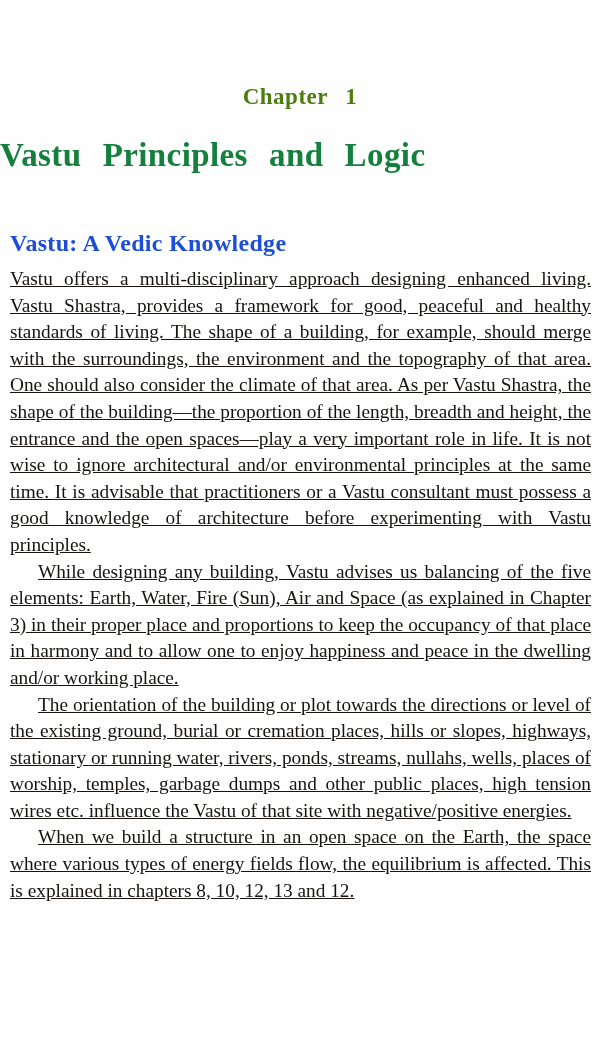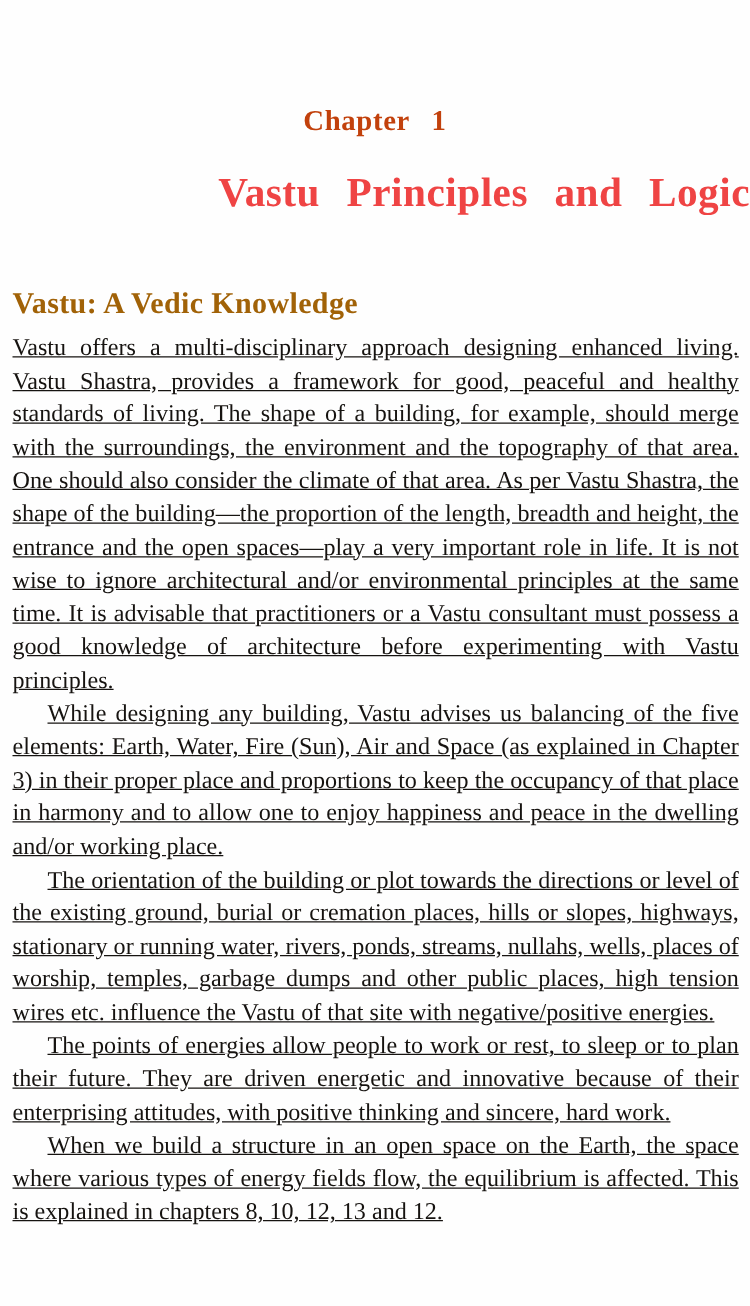--- a/index.html
+++ b/index.html
@@ -16,38 +16,38 @@
     font-family: "Liberation Serif", "DejaVu Serif", serif;
     overflow: hidden;
   }
   .chapter-label {
     margin-top: 84px;
     text-align: center;
     font-size: 23px;
     font-weight: bold;
     word-spacing: 0.5em;
     letter-spacing: 0.5px;
-    color: #c2410c;
+    color: #4d7c0f;
   }
   .page-title {
     margin-top: 27px;
-    text-align: right;
+    text-align: left;
     font-size: 33px;
     font-weight: bold;
     word-spacing: 0.38em;
     letter-spacing: 0.4px;
-    color: #ef4444;
+    color: #15803d;
   }
   .section-heading {
     margin: 56px 0 9px 0;
     padding-left: 10px;
     font-size: 24px;
     font-weight: bold;
     letter-spacing: 0.3px;
-    color: #a16207;
+    color: #1d4ed8;
   }
   .body-text {
     padding: 0 9px 0 10px;
     font-size: 19.3px;
     line-height: 26.6px;
     text-align: justify;
   }
   .body-text p {
     margin: 0;
     text-indent: 28px;
@@ -65,17 +65,16 @@
   <div class="chapter-label">Chapter 1</div>
 
   <h1 class="page-title" style="margin-bottom:0;">Vastu Principles and Logic</h1>
 
   <h2 class="section-heading">Vastu: A Vedic Knowledge</h2>
 
   <div class="body-text">
     <p class="no-indent">Vastu offers a multi-disciplinary approach designing enhanced living. Vastu Shastra, provides a framework for good, peaceful and healthy standards of living. The shape of a building, for example, should merge with the surroundings, the environment and the topography of that area. One should also consider the climate of that area. As per Vastu Shastra, the shape of the building—the proportion of the length, breadth and height, the entrance and the open spaces—play a very important role in life. It is not wise to ignore architectural and/or environmental principles at the same time. It is advisable that practitioners or a Vastu consultant must possess a good knowledge of architecture before experimenting with Vastu principles.</p>
     <p>While designing any building, Vastu advises us balancing of the five elements: Earth, Water, Fire (Sun), Air and Space (as explained in Chapter 3) in their proper place and proportions to keep the occupancy of that place in harmony and to allow one to enjoy happiness and peace in the dwelling and/or working place.</p>
     <p>The orientation of the building or plot towards the directions or level of the existing ground, burial or cremation places, hills or slopes, highways, stationary or running water, rivers, ponds, streams, nullahs, wells, places of worship, temples, garbage dumps and other public places, high tension wires etc. influence the Vastu of that site with negative/positive energies.</p>
-    <p>The points of energies allow people to work or rest, to sleep or to plan their future. They are driven energetic and innovative because of their enterprising attitudes, with positive thinking and sincere, hard work.</p>
     <p>When we build a structure in an open space on the Earth, the space where various types of energy fields flow, the equilibrium is affected. This is explained in chapters 8, 10, 12, 13 and 12.</p>
   </div>
 
 </div>
 
 </body></html>

